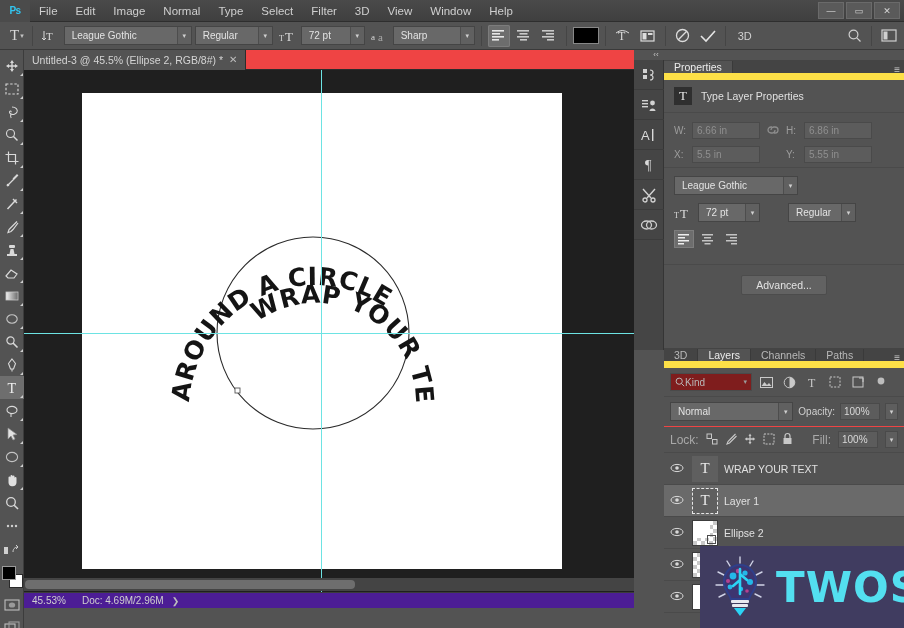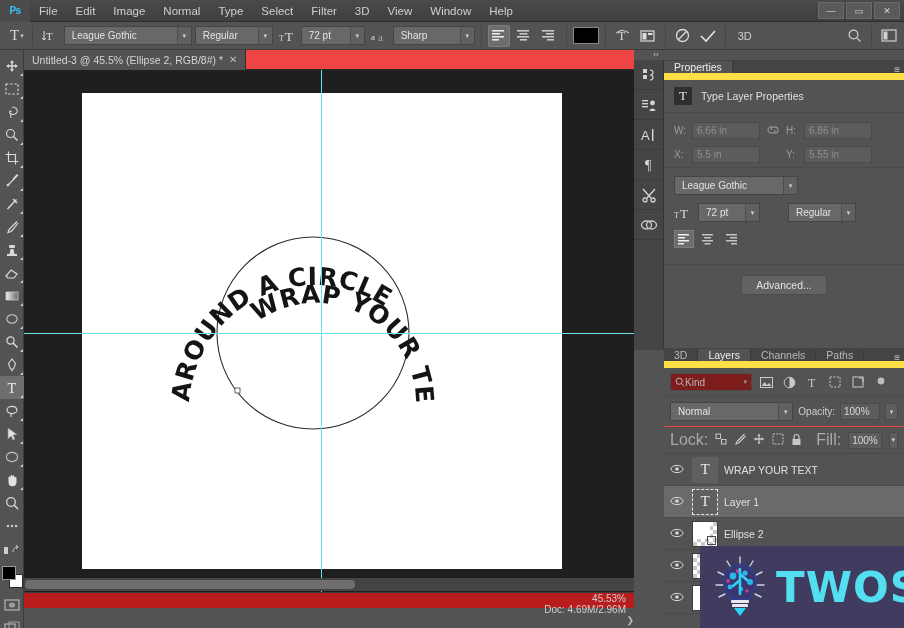--- a/index.html
+++ b/index.html
@@ -135,22 +135,22 @@
   }
   .guide-h {
     position: absolute; left: 0; top: 263px; width: 610px; height: 1px;
     background: #6de3e3;
   }
   .art-svg { position: absolute; left: 0; top: 0; }
 
   
   .statusbar {
     position: absolute; left: 24px; top: 592px; width: 610px; height: 16px;
-    background: #b91c1c; border-top: 1px solid #3c3c3c;
-    display: flex; align-items: flex-end; color: #cfcfcf; font-size: 10px; flex-direction: column;
+    background: #4c1d95; border-top: 1px solid #3c3c3c;
+    display: flex; align-items: center; color: #cfcfcf; font-size: 10px;
   }
   .statusbar .zoomv { padding: 0 8px; }
   .statusbar .docinfo { padding: 0 8px; }
   .statusbar .tri { color: #bdbdbd; font-size: 9px; }
   .hscroll {
     position: absolute; left: 24px; top: 578px; width: 610px; height: 13px;
     background: #444;
   }
   .hscroll .thumb {
     position: absolute; left: 1px; top: 2px; width: 330px; height: 9px;
@@ -266,21 +266,21 @@
   .blend-dd { flex: 1; }
   .op-lbl { color: #cfcfcf; font-size: 10px; }
   .op-field {
     width: 40px; height: 17px; background: #5c5c5c; border: 1px solid #4a4a4a;
     color: #d8d8d8; font-size: 10px; display: flex; align-items: center; padding: 0 3px;
   }
   .lockrow {
     display: flex; align-items: center; gap: 7px; padding: 4px 6px;
     border-bottom: 1px solid #4a4a4a;
   }
-  .lock-lbl { color: #a9a9a9; font-size: 16px; }
+  .lock-lbl { color: #a9a9a9; font-size: 12px; }
   .lock-ico { color: #c8c8c8; font-size: 11px; }
 
   .layer-list { }
   .layer-row {
     height: 32px; display: flex; align-items: center;
     border-bottom: 1px solid #4a4a4a; gap: 6px; padding-left: 4px;
   }
   .layer-row.selected { background: #6a6a6a; }
   .eye { width: 18px; color: #d8d8d8; font-size: 11px; text-align: center; }
   .thumb-box {

